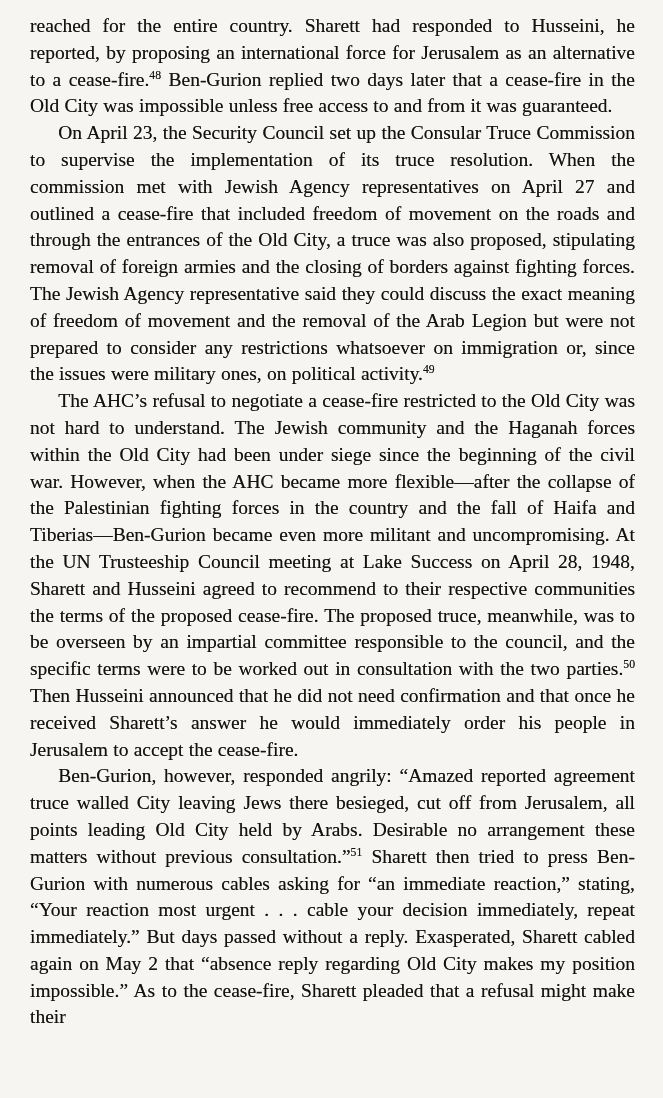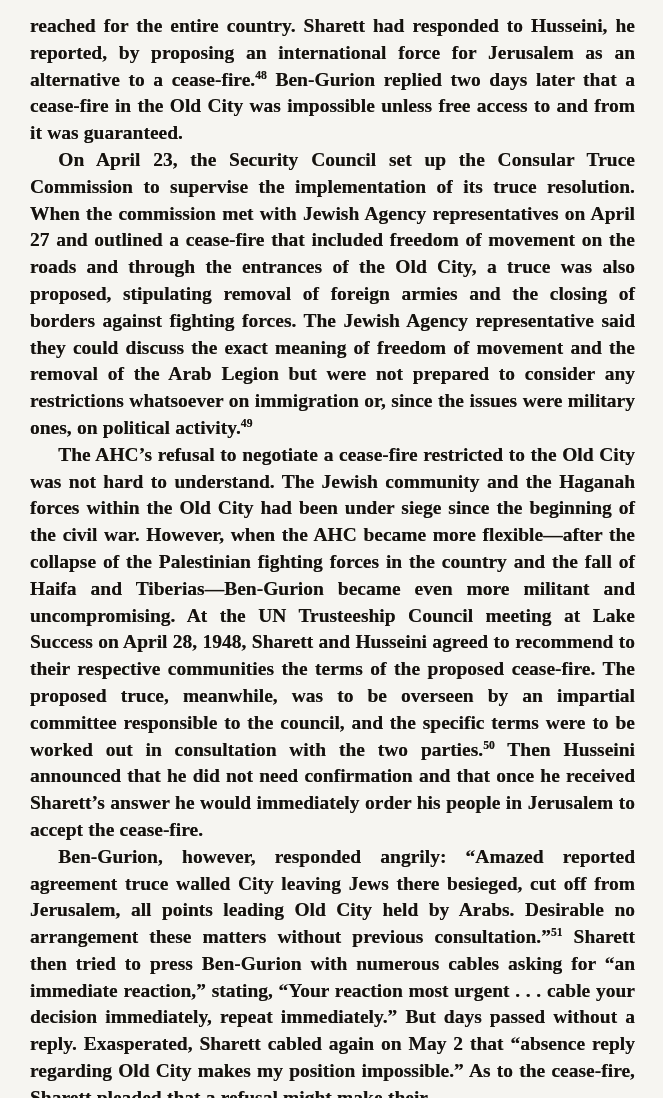--- a/index.html
+++ b/index.html
@@ -10,21 +10,20 @@
     width: 663px;
     height: 1098px;
     overflow: hidden;
     background: #f6f5f1;
   }
   .page {
     box-sizing: border-box;
     width: 663px;
     height: 854px;
     padding: 13px 28px 8px 30px;
-    font-weight: bold;
   }
   .page-text p.para {
     margin: 0;
     text-align: justify;
     font-family: "Liberation Serif", "DejaVu Serif", serif;
     font-size: 19.5px;
     line-height: 26.8px;
     color: #15120e;
     
     text-shadow: 0 0 0.45px rgba(10, 8, 5, 0.55);

